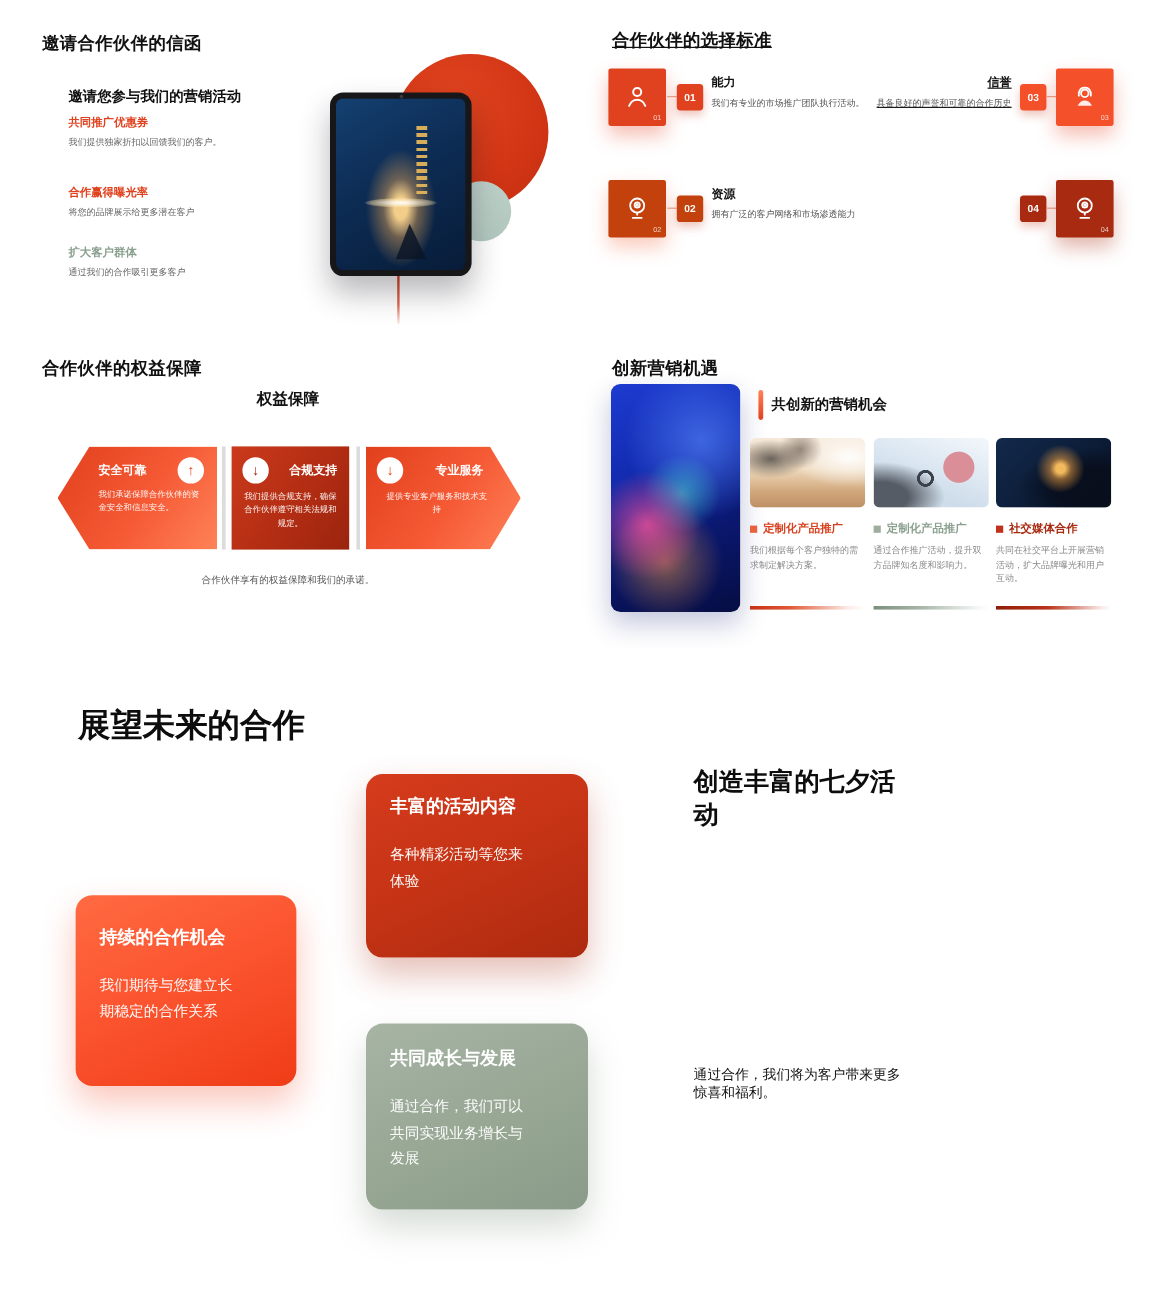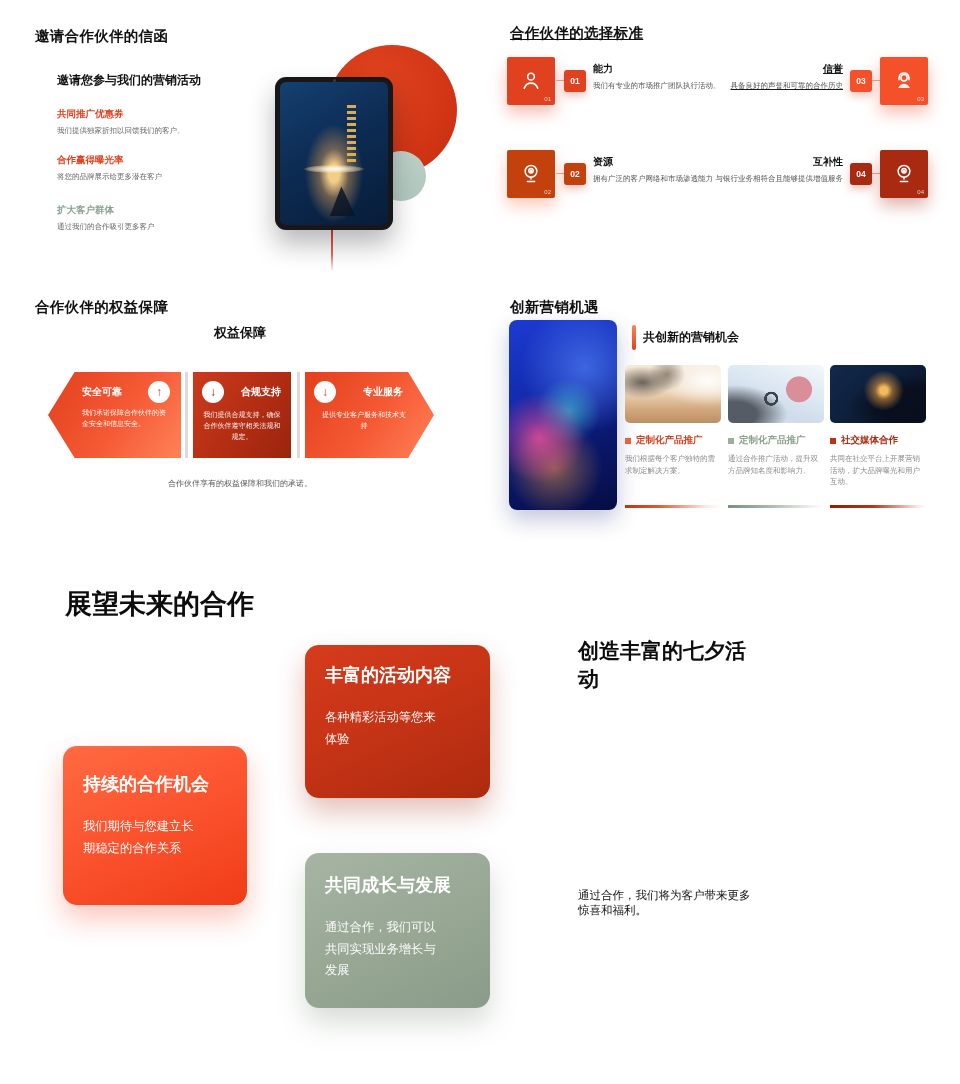--- a/index.html
+++ b/index.html
@@ -111,21 +111,21 @@
   .ul2 { background:linear-gradient(90deg,#7c8f7e 0%, #a5b5a6 40%, rgba(165,181,166,.12) 90%, rgba(255,255,255,0) 100%); }
   .ul3 { background:linear-gradient(90deg,#8f1d08 0%, #b9341a 45%, rgba(200,80,60,.15) 90%, rgba(255,255,255,0) 100%); }
   .tc-red { color:#d8401f; } .tc-sage { color:#8ba08f; } .tc-dark { color:#a82a10; }
   .sq-red { background:#e8603c; } .sq-sage { background:#9dae9f; } .sq-dark { background:#c0301a; }
 
   
   .s5 { left:0; top:540px; width:761px; height:544px; }
   .s5-title { position:absolute; left:65px; top:46px; font-size:27px; font-weight:900; color:#0d0d0d; }
   .s5-sub { position:absolute; left:578px; top:97px; font-size:21px; font-weight:900; color:#0d0d0d; }
   .fcard { position:absolute; border-radius:14px; color:#fff; padding:20px 20px 0 20px; }
-  .fcard .ft { font-size:18px; font-weight:800; }
+  .fcard .ft { font-size:15px; font-weight:800; }
   .fcard .fd { margin-top:20px; font-size:12.3px; line-height:1.75; width:120px; color:rgba(255,255,255,.96); }
   .fc-orange { left:63px; top:206px; width:184px; height:159px; padding-top:26px;
     background:linear-gradient(155deg,#ff6a42 0%, #fb5530 45%, #ef3c17 100%);
     box-shadow:0 14px 28px rgba(240,70,35,.30); }
   .fc-red { left:305px; top:105px; width:185px; height:153px; padding-top:18px;
     background:linear-gradient(155deg,#d63b1d 0%, #c53315 50%, #ad2a0f 100%);
     box-shadow:0 14px 28px rgba(170,45,20,.30); }
   .fc-sage { left:305px; top:313px; width:185px; height:155px; padding-top:20px;
     background:linear-gradient(155deg,#a7b4a4 0%, #97a794 55%, #8a9b89 100%);
     box-shadow:0 14px 28px rgba(120,140,120,.30); }
@@ -133,21 +133,21 @@
 </style>
 </head>
 <body>
 
 <div class="canvas">
 
   <section class="slide s1">
     <h1 class="slide-title" style="left:35px; top:27px;">邀请合作伙伴的信函</h1>
     <h2 class="s1-sub">邀请您参与我们的营销活动</h2>
 
-    <div class="s1-item" style="top:108px;">
+    <div class="s1-item" style="top:96px;">
       <div class="t t-red">共同推广优惠券</div>
       <div class="d">我们提供独家折扣以回馈我们的客户。</div>
     </div>
     <div class="s1-item" style="top:154px;">
       <div class="t t-red">合作赢得曝光率</div>
       <div class="d">将您的品牌展示给更多潜在客户</div>
     </div>
     <div class="s1-item" style="top:204px;">
       <div class="t t-sage">扩大客户群体</div>
       <div class="d">通过我们的合作吸引更多客户</div>
@@ -209,24 +209,20 @@
         </svg>
       <span class="corner-num">02</span>
     </div>
     <span class="conn" style="left:76px; top:173px; width:8px;"></span>
     <span class="badge bg-salmon" style="left:84px; top:163px;">02</span>
     <div class="crit-text" style="left:113px; top:155px;">
       <div class="t">资源</div>
       <div class="d">拥有广泛的客户网络和市场渗透能力</div>
     </div>
 
-    <div class="crit-text ralign" style="left:188px; top:155px;">
-      <div class="t">互补性</div>
-      <div class="d">与银行业务相符合且能够提供增值服务</div>
-    </div>
     <span class="badge bg-dark" style="left:370px; top:163px;">04</span>
     <span class="conn" style="left:392px; top:173px; width:8px;"></span>
     <div class="crit-icon bg-dark glow-dark" style="left:400px; top:150px;">
       <svg viewBox="0 0 24 24" fill="none" stroke="#fff" stroke-width="1.4" stroke-linecap="round">
           <circle cx="12" cy="9.5" r="5.4"></circle>
           <circle cx="12" cy="9" r="2"></circle>
           <circle cx="12" cy="9" r="0.5" fill="#fff"></circle>
           <path d="M12 14.9v1.6"></path>
           <path d="M8.6 19h6.8"></path>
         </svg>

